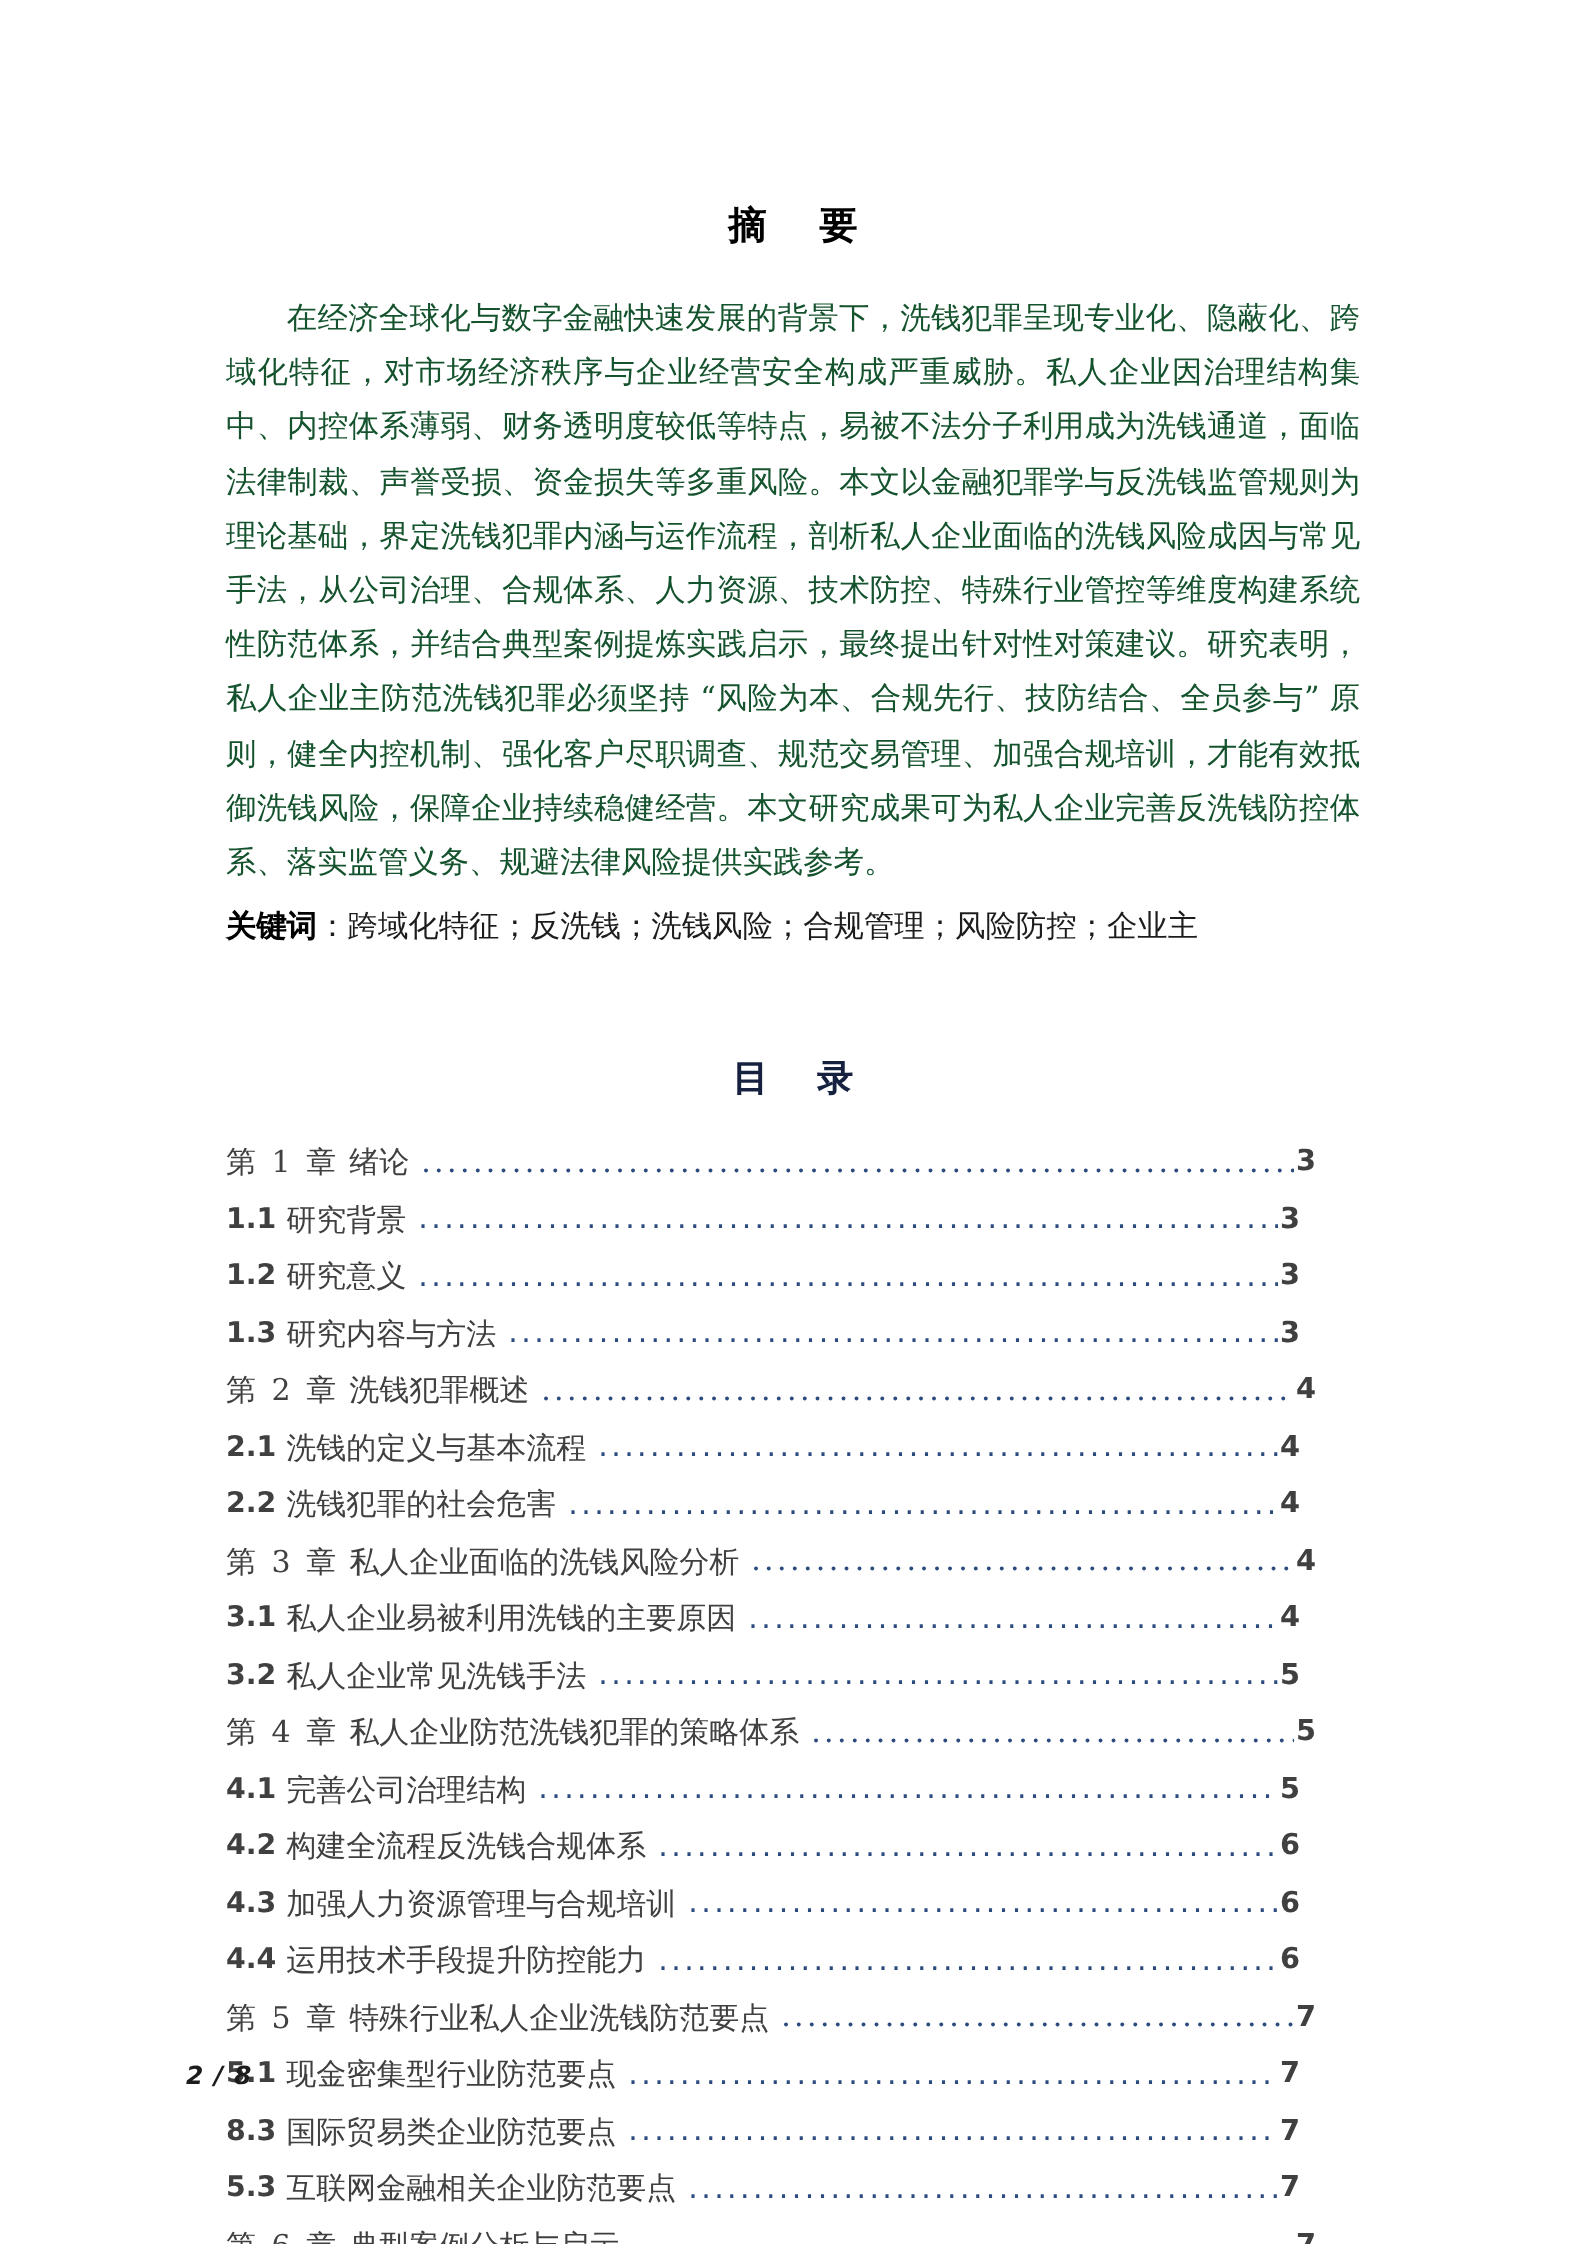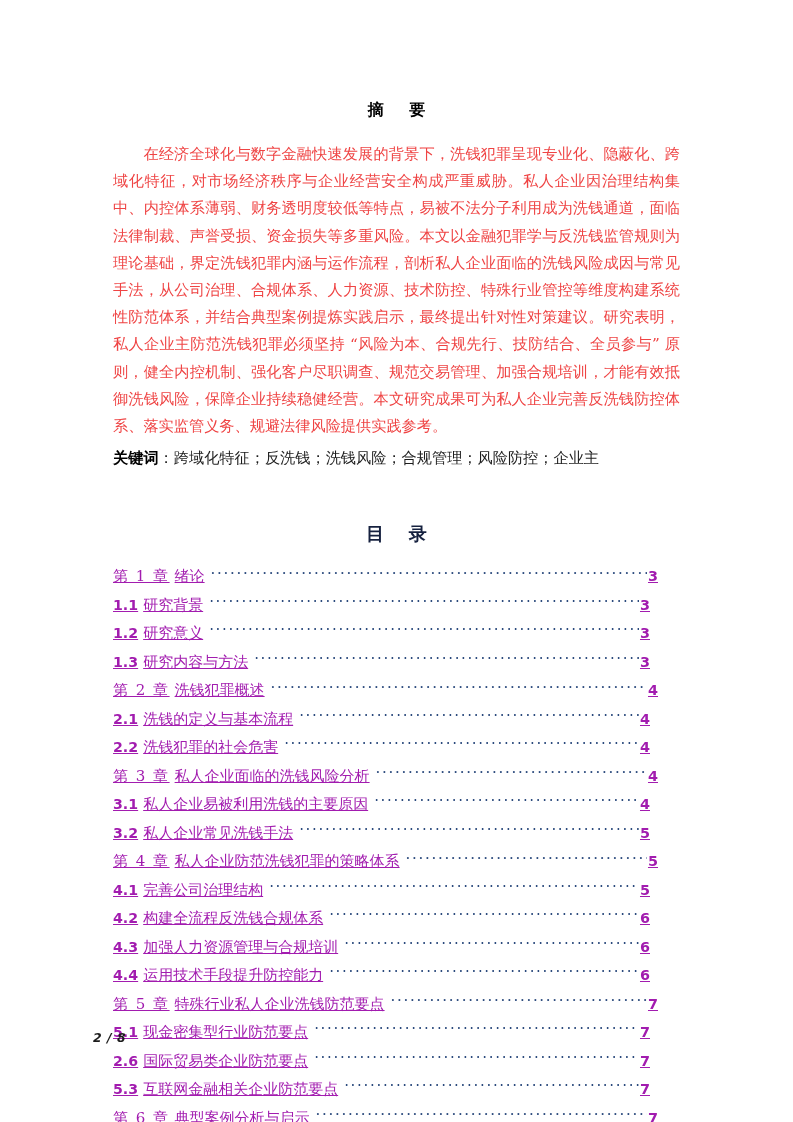--- a/index.html
+++ b/index.html
@@ -27,39 +27,39 @@
   .content {
     position: absolute;
     left: 113px;
     top: 0;
     width: 567px;
   }
 
   
   .abstract-heading {
     text-align: center;
-    font-size: 16px;
+    font-size: 19px;
     font-weight: bold;
     letter-spacing: 10px;
     text-indent: 10px;
     color: #000000;
     margin: 0;
     padding-top: 100px;
     font-family: "DejaVu Sans", "Liberation Sans", sans-serif;
   }
 
   .abstract-body {
     margin: 0;
     padding-top: 20px;
     font-size: 15.2px;
     line-height: 27.2px;
     text-align: justify;
     text-justify: inter-ideograph;
     text-indent: 2em;
-    color: #ef4444;
+    color: #14532d;
     font-family: "DejaVu Serif", "Liberation Serif", serif;
   }
 
   .keywords {
     margin: 0;
     padding-top: 5px;
     font-size: 15.2px;
     line-height: 27.2px;
     color: #1c1c1c;
     text-indent: 0;
@@ -82,26 +82,25 @@
   }
 
   .toc-list {
     margin: 0;
     padding: 16px 0 0 0;
     list-style: none;
   }
 
   .toc-row {
     display: flex;
-    align-items: center;
+    align-items: flex-end;
     font-size: 15px;
     line-height: 28.5px;
-    color: #a21caf;
+    color: #404040;
     white-space: nowrap;
-    text-decoration: underline;
   }
   .toc-row.level1 {
     width: 545px;
   }
   .toc-row.level2 {
     width: 537px;
     font-family: "DejaVu Sans", "Liberation Sans", sans-serif;
     font-size: 14.4px;
   }
   .toc-row.level2 .toc-label {
@@ -274,21 +273,21 @@
           <span class="toc-leader"></span>
           <span class="toc-page">7</span>
         </li>
         <li class="toc-row level2">
           <span class="toc-num">5.1</span>
           <span class="toc-label">现金密集型行业防范要点</span>
           <span class="toc-leader"></span>
           <span class="toc-page">7</span>
         </li>
         <li class="toc-row level2">
-          <span class="toc-num">2.6</span>
+          <span class="toc-num">8.3</span>
           <span class="toc-label">国际贸易类企业防范要点</span>
           <span class="toc-leader"></span>
           <span class="toc-page">7</span>
         </li>
         <li class="toc-row level2">
           <span class="toc-num">5.3</span>
           <span class="toc-label">互联网金融相关企业防范要点</span>
           <span class="toc-leader"></span>
           <span class="toc-page">7</span>
         </li>

